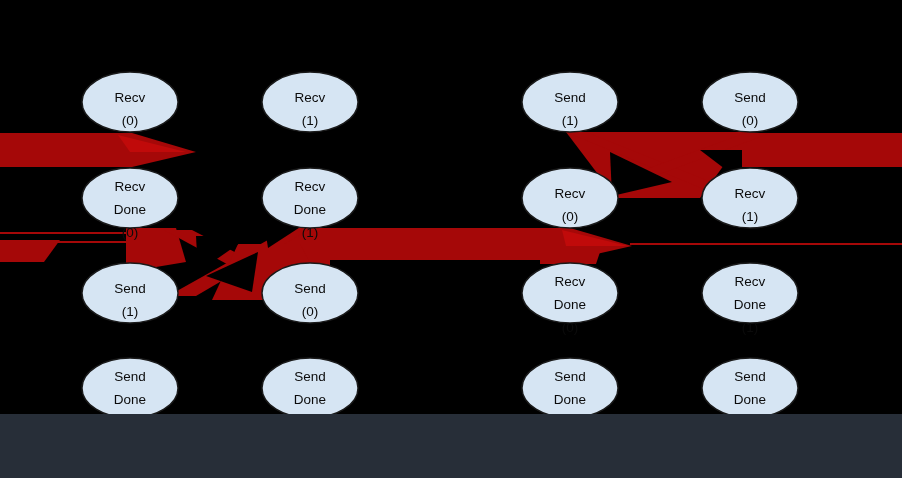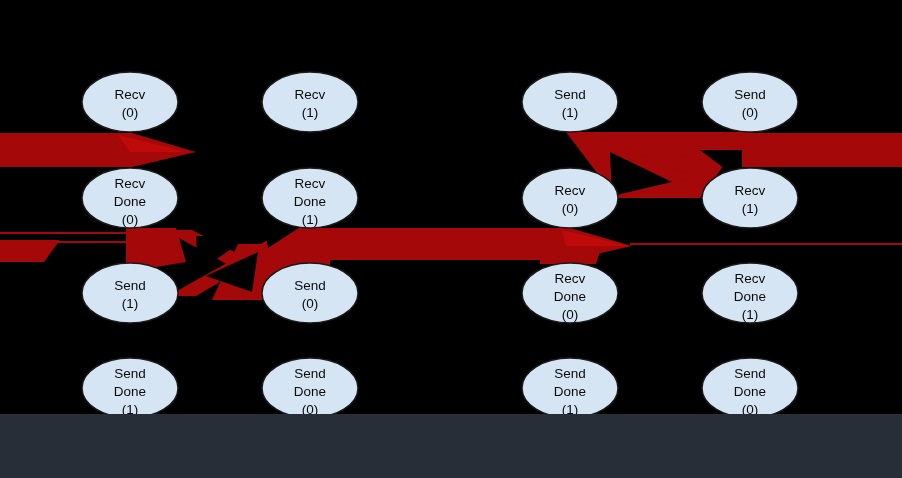--- a/index.html
+++ b/index.html
@@ -7,21 +7,21 @@
   body{width:902px;height:478px;overflow:hidden;font-family:"Liberation Sans",sans-serif;}
   #stage{position:relative;width:902px;height:478px;background:#000000;overflow:hidden;}
   #graph-canvas{position:absolute;left:0;top:0;width:902px;height:478px;}
   #bottom-bar{position:absolute;left:0;bottom:0;width:902px;height:64px;background:#272e38;}
   .node-label{
     position:absolute;
     width:110px;
     text-align:center;
     color:#0b0b0b;
     font-size:13.5px;
-    line-height:18px;
+    line-height:23px;
     font-family:"Liberation Sans",sans-serif;
     pointer-events:none;
     white-space:pre-line;
   }
 </style>
 </head>
 <body>
 
 <div id="stage">
 

